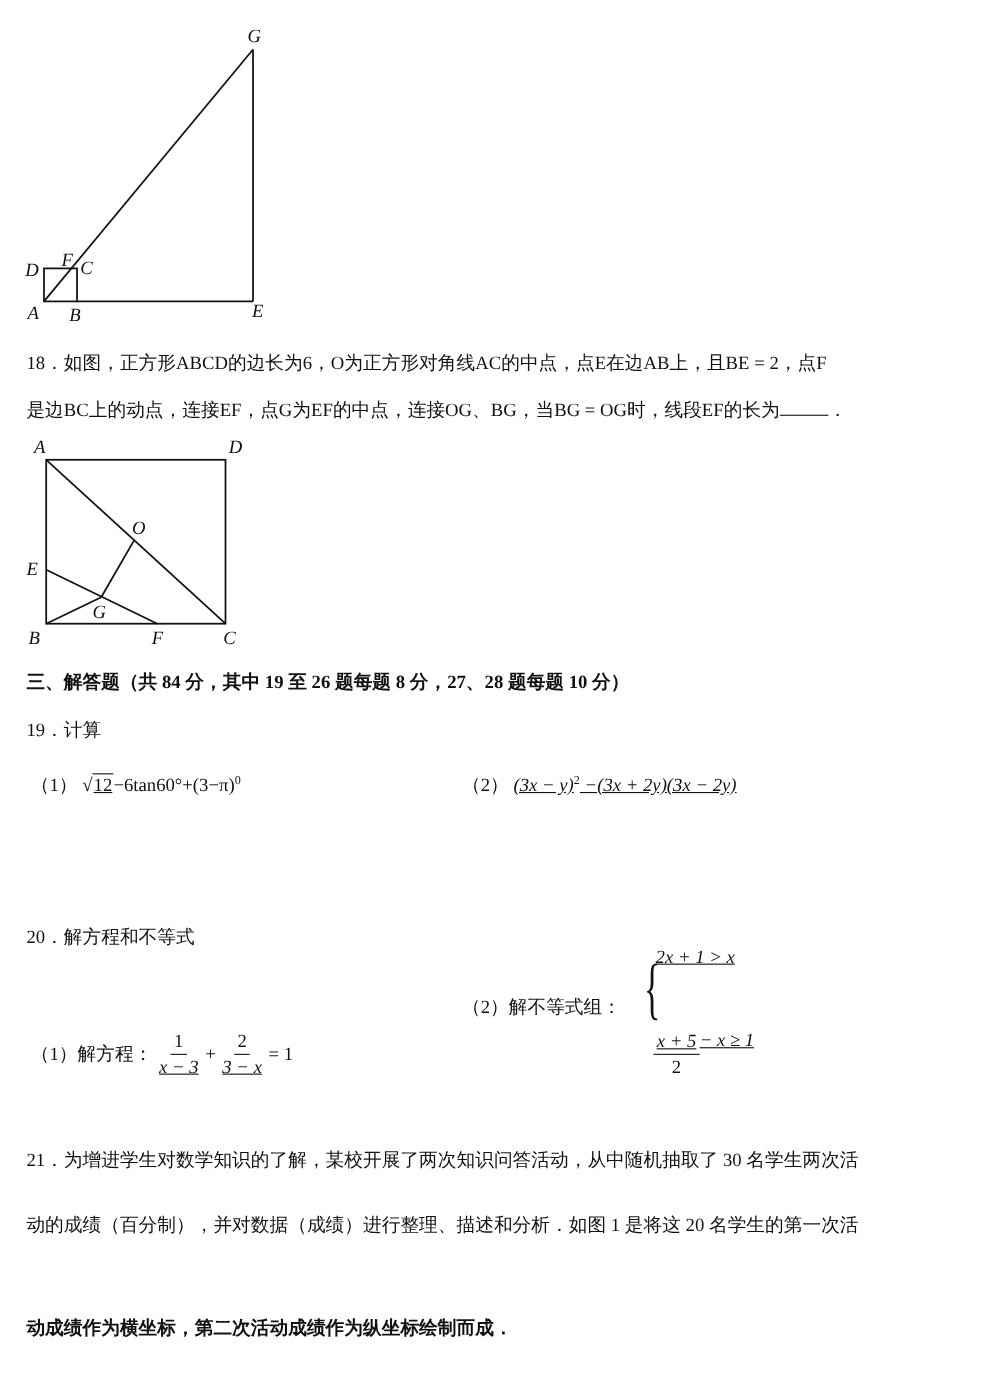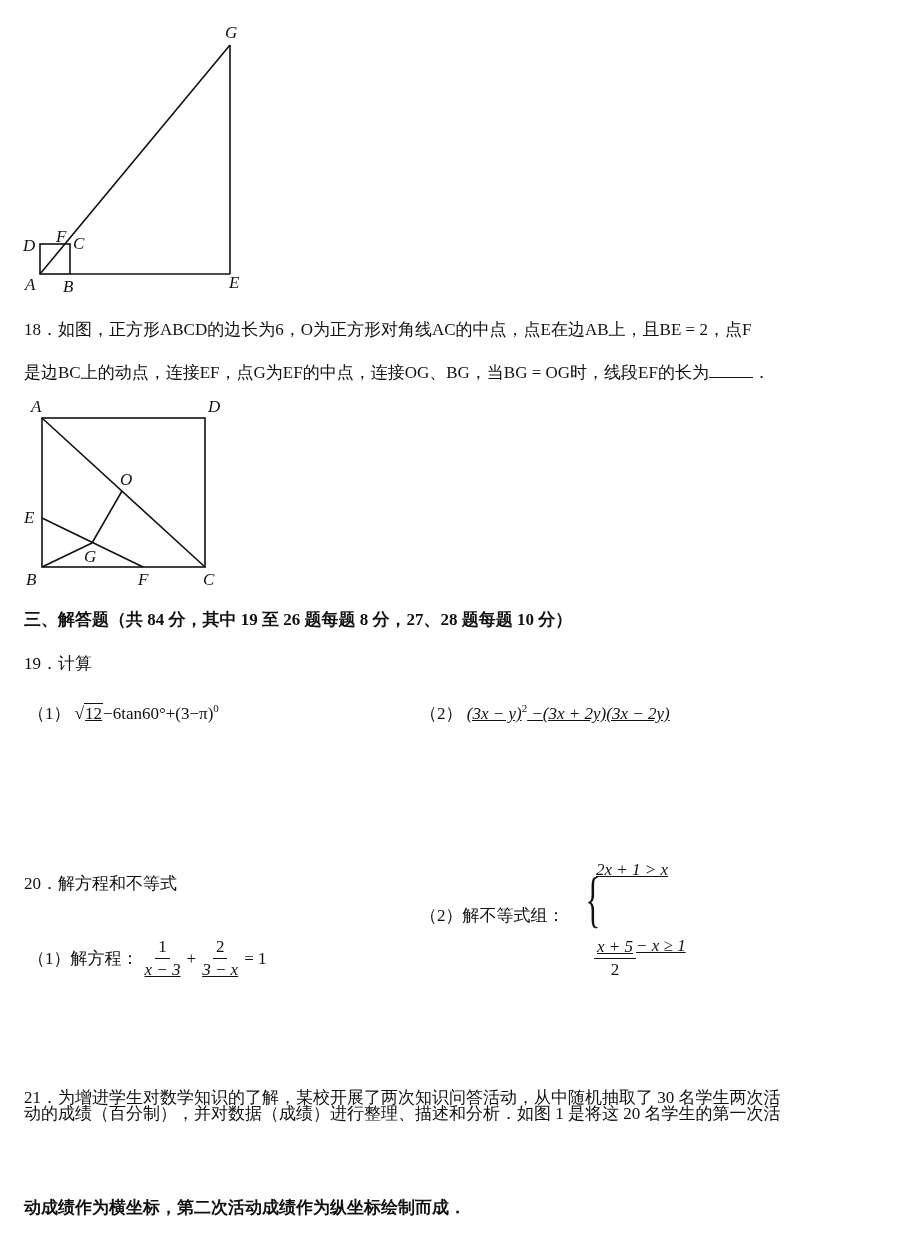--- a/index.html
+++ b/index.html
@@ -66,21 +66,21 @@
 <div class="abs txt" style="left:24px;top:652px;">19．计算</div>
 <div class="abs txt" style="left:28px;top:702px;">
   <span>（1）</span>
   <span>√<span class="sqrt">12</span></span><span>−6tan60°+(3−π)</span><sup style="font-size:11px">0</sup>
 </div>
 <div class="abs txt" style="left:420px;top:702px;">
   <span>（2）</span>
   <span class="it">(3x − y)</span><sup style="font-size:11px">2</sup><span class="it"> −(3x + 2y)(3x − 2y)</span>
 </div>
 
-<div class="abs txt" style="left:24px;top:872px;">20．解方程和不等式</div>
+<div class="abs txt" style="left:24px;top:840px;">20．解方程和不等式</div>
 <div class="abs txt" style="left:28px;top:936px;display:flex;align-items:center;">
   <span>（1）解方程：</span>
   <span class="frac">
       <span class="num">1</span>
       <span class="den it">x − 3</span>
     </span>
   <span>+</span>
   <span class="frac">
       <span class="num">2</span>
       <span class="den it">3 − x</span>
@@ -93,15 +93,15 @@
 </div>
 <div class="abs txt it" style="left:596px;top:860px;">2x + 1 &gt; x</div>
 <div class="abs txt" style="left:594px;top:936px;display:flex;align-items:flex-start;">
   <span class="frac" style="margin:0">
       <span class="num it">x + 5</span>
       <span class="den">2</span>
     </span>
   <span class="it">− x ≥ 1</span>
 </div>
 
-<div class="abs txt" style="left:24px;top:1086px;">21．为增进学生对数学知识的了解，某校开展了两次知识问答活动，从中随机抽取了 30 名学生两次活</div>
+<div class="abs txt" style="left:24px;top:1043px;">21．为增进学生对数学知识的了解，某校开展了两次知识问答活动，从中随机抽取了 30 名学生两次活</div>
 <div class="abs txt" style="left:24px;top:1102px;">动的成绩（百分制），并对数据（成绩）进行整理、描述和分析．如图 1 是将这 20 名学生的第一次活</div>
 <div class="abs txt" style="left:24px;top:1196px;font-weight:bold;">动成绩作为横坐标，第二次活动成绩作为纵坐标绘制而成．</div>
 
 </body></html>

